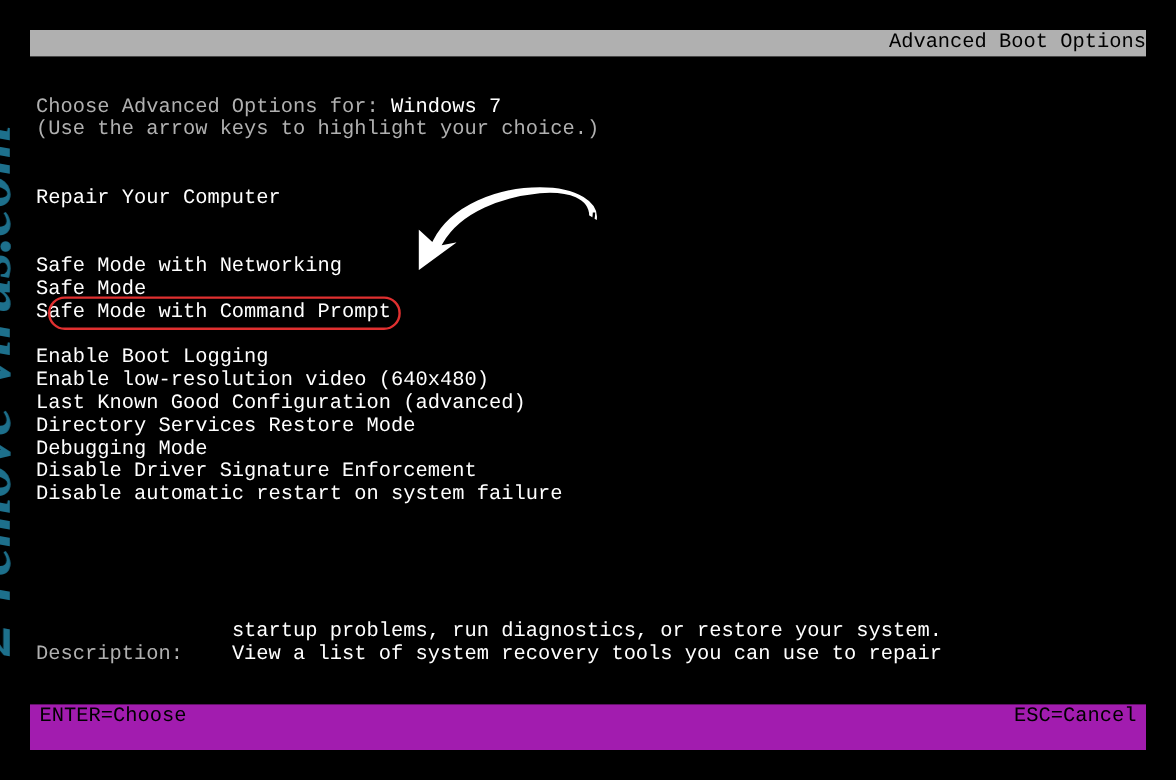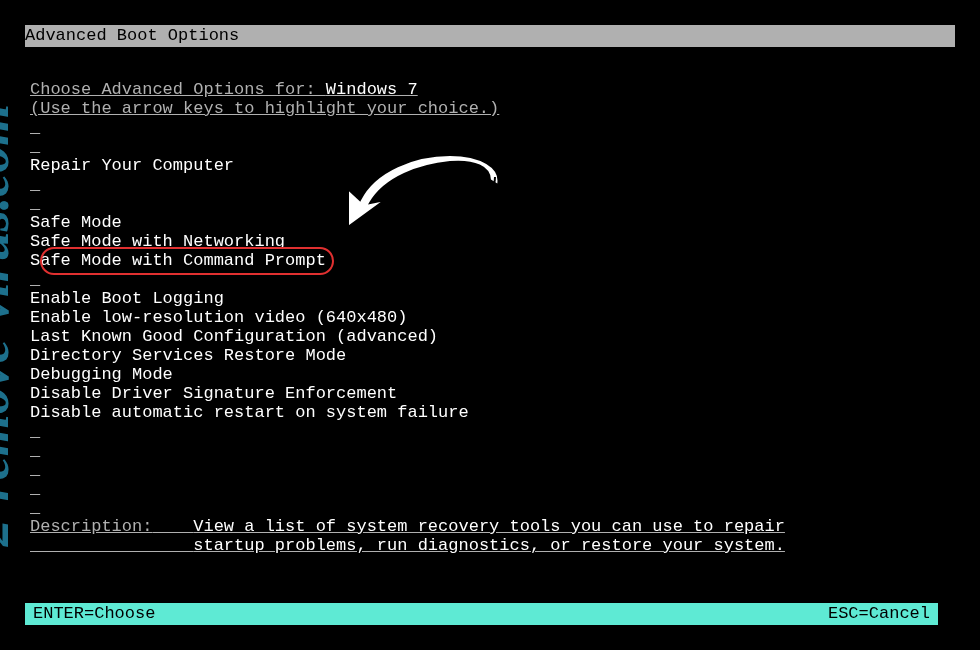--- a/index.html
+++ b/index.html
@@ -15,30 +15,29 @@
     position: relative;
   }
   .title-bar {
     position: absolute;
     top: 25px;
     left: 25px;
     right: 25px;
     height: 22px;
     background: #b0b0b0;
     color: #000;
-    text-align: left;
+    text-align: right;
     line-height: 22px;
     font-weight: normal;
   }
   .content {
     position: absolute;
     top: 80px;
     left: 30px;
     right: 30px;
-    text-decoration: underline;
   }
   .line {
     white-space: pre;
     line-height: 19px;
   }
   .white { color: #fff; }
   .menu-item {
     display: inline-block;
     white-space: pre;
     line-height: 19px;
@@ -56,23 +55,23 @@
   .arrow-overlay {
     position: absolute;
     left: 330px;
     top: 155px;
     pointer-events: none;
   }
   .footer-bar {
     position: absolute;
     bottom: 25px;
     left: 25px;
-    right: 42px;
-    height: 22px;
-    background: #5eead4;
+    right: 25px;
+    height: 38px;
+    background: #a21caf;
     color: #000;
     line-height: 22px;
   }
   .footer-left {
     position: absolute;
     left: 8px;
   }
   .footer-right {
     position: absolute;
     right: 8px;
@@ -106,38 +105,38 @@
 </div>
 
 <div class="content">
   <div class="line"><span>Choose Advanced Options for: </span><span class="white">Windows 7</span></div>
   <div class="line">(Use the arrow keys to highlight your choice.)</div>
   <div class="line"> </div>
   <div class="line"> </div>
   <div class="line"><span class="menu-item white">Repair Your Computer</span></div>
   <div class="line"> </div>
   <div class="line"> </div>
+  <div class="line"><span class="menu-item white">Safe Mode with Networking</span></div>
   <div class="line"><span class="menu-item white">Safe Mode</span></div>
-  <div class="line"><span class="menu-item white">Safe Mode with Networking</span></div>
   <div class="line"><span class="menu-item white">Safe Mode with Command Prompt</span></div>
   <div class="line"> </div>
   <div class="line"><span class="menu-item white">Enable Boot Logging</span></div>
   <div class="line"><span class="menu-item white">Enable low-resolution video (640x480)</span></div>
   <div class="line"><span class="menu-item white">Last Known Good Configuration (advanced)</span></div>
   <div class="line"><span class="menu-item white">Directory Services Restore Mode</span></div>
   <div class="line"><span class="menu-item white">Debugging Mode</span></div>
   <div class="line"><span class="menu-item white">Disable Driver Signature Enforcement</span></div>
   <div class="line"><span class="menu-item white">Disable automatic restart on system failure</span></div>
   <div class="line"> </div>
   <div class="line"> </div>
   <div class="line"> </div>
   <div class="line"> </div>
   <div class="line"> </div>
+  <div class="line"><span>                </span><span class="white">startup problems, run diagnostics, or restore your system.</span></div>
   <div class="line"><span>Description:</span><span>    </span><span class="white">View a list of system recovery tools you can use to repair</span></div>
-  <div class="line"><span>                </span><span class="white">startup problems, run diagnostics, or restore your system.</span></div>
 </div>
 
 <div class="highlight-ring"></div>
 
 <svg class="arrow-overlay" width="180" height="100" viewBox="0 0 180 100">
   <path d="M 160 25
            C 160 12, 145 5, 120 7
            C 90 10, 55 22, 40 48
            L 55 45
            L 18 72

